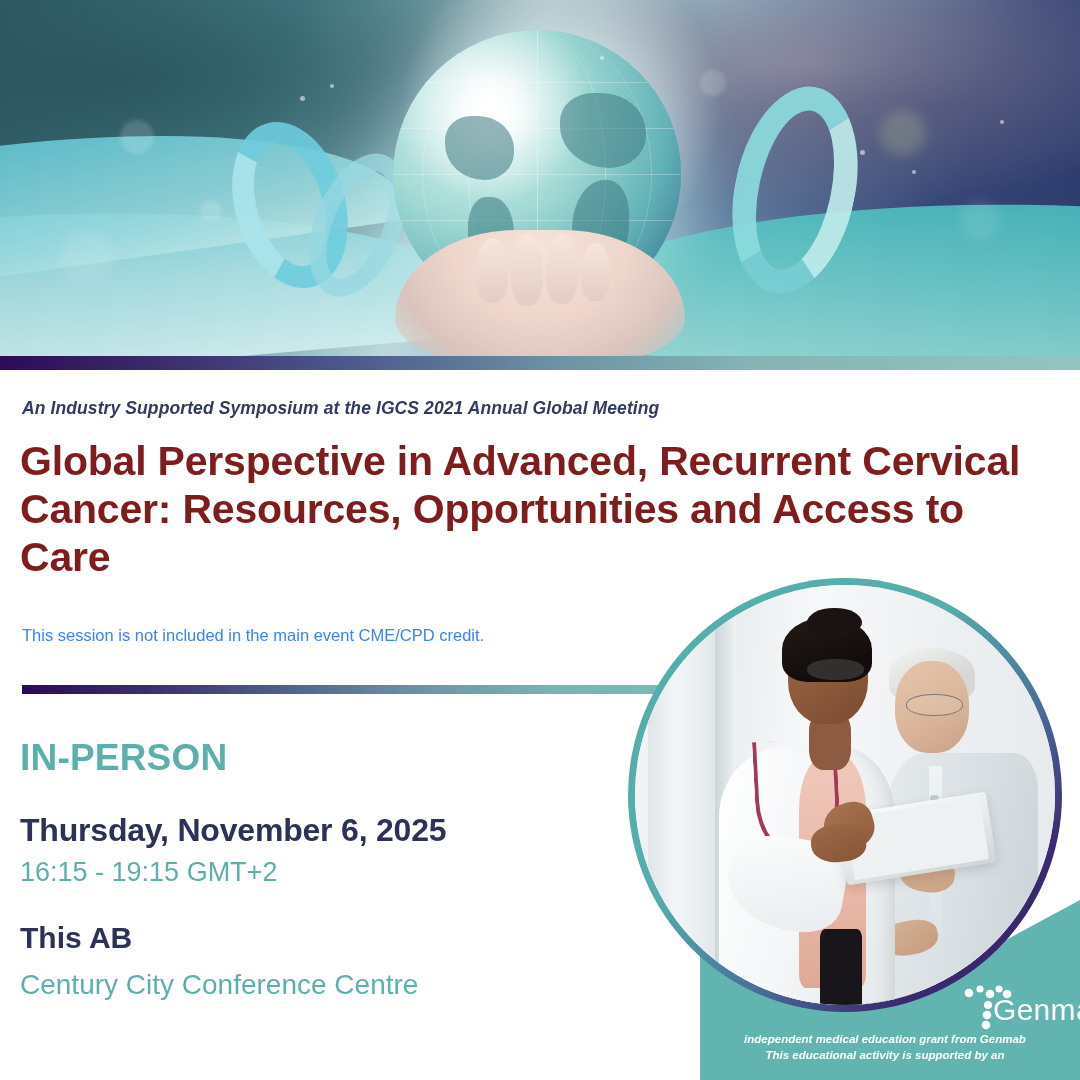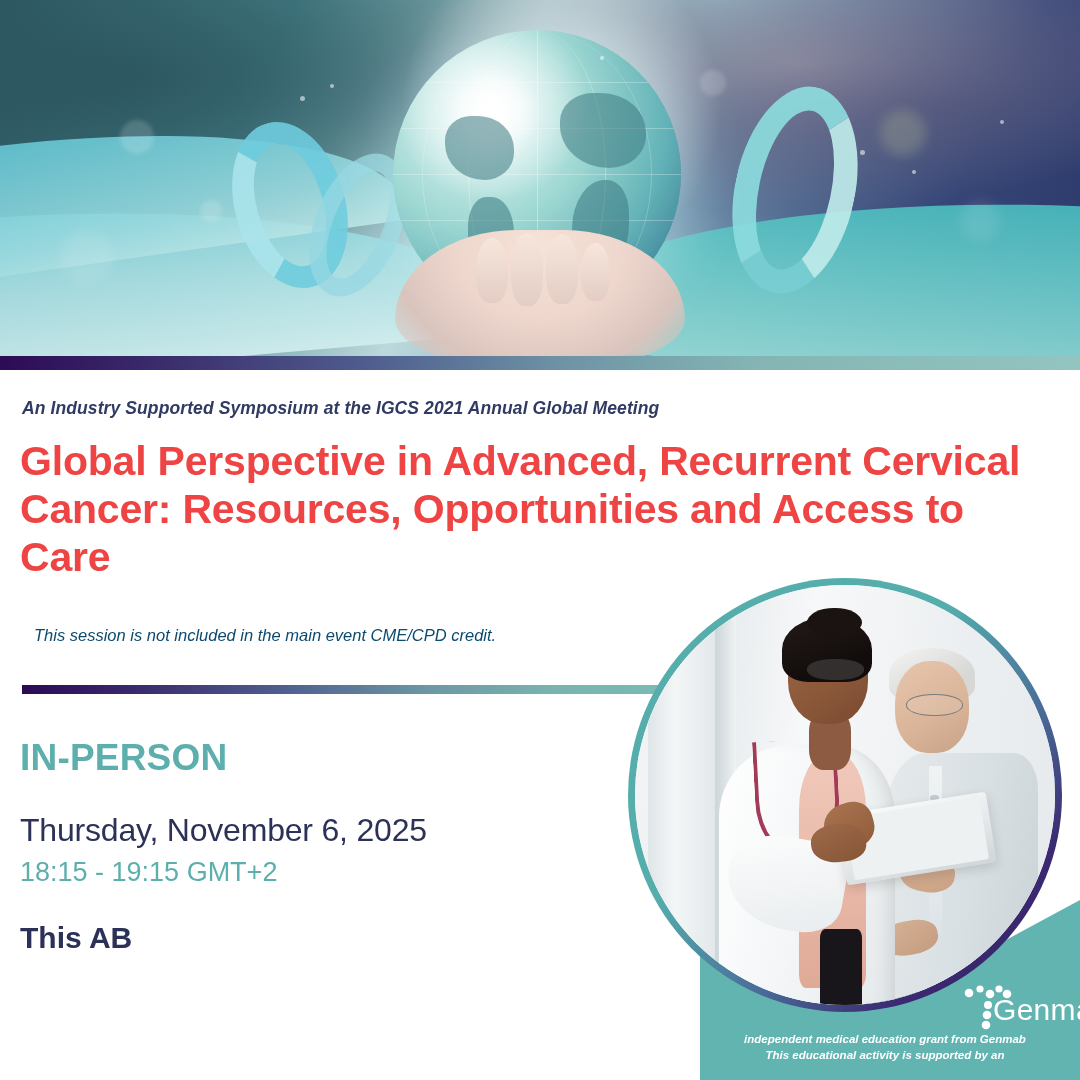--- a/index.html
+++ b/index.html
@@ -102,37 +102,37 @@
 
   
   .eyebrow {
     position:absolute; left:22px; top:398px; width:820px;
     font-size:17.5px; font-style:italic; font-weight:600;
     color:#303a63; letter-spacing:.1px;
   }
   .title {
     position:absolute; left:20px; top:437px; width:1035px;
     font-size:41px; line-height:48px; font-weight:bold;
-    color:#ef4444; letter-spacing:-.2px;
+    color:#7f1d1d; letter-spacing:-.2px;
   }
   .note {
-    position:absolute; left:34px; top:626px; width:700px;
-    font-size:16.5px; font-style:italic; color:#0c4a6e;
+    position:absolute; left:22px; top:626px; width:700px;
+    font-size:16.5px; color:#3b82f6;
   }
   .rule {
     position:absolute; left:22px; top:685px; width:680px; height:9px;
     background:linear-gradient(90deg,#2b0a55 0%, #3b2d6d 18%, #4f5e8f 38%, #6c98a4 60%, #79b3b0 78%, #7cbcb6 100%);
   }
   .inperson {
     position:absolute; left:20px; top:737px;
     font-size:37px; font-weight:bold; color:#5cafac; letter-spacing:.2px;
   }
   .date {
     position:absolute; left:20px; top:812px;
-    font-size:32px; font-weight:normal; color:#2c3257; letter-spacing:-.2px;
+    font-size:32px; font-weight:bold; color:#2c3257; letter-spacing:-.2px;
   }
   .time {
     position:absolute; left:20px; top:857px;
     font-size:27px; color:#5cafac; font-weight:400;
   }
   .hall {
     position:absolute; left:20px; top:921px;
     font-size:30px; font-weight:bold; color:#2c3257;
   }
   .venue {
@@ -311,23 +311,24 @@
   <div class="hero-bokeh tiny" style="left:1000px;top:120px;width:4px;height:4px;"></div>
 </div>
 <div class="hero-bottom-bar"></div>
 
 <div class="eyebrow">An Industry Supported Symposium at the IGCS 2021 Annual Global Meeting</div>
 <h1 class="title">Global Perspective in Advanced, Recurrent Cervical Cancer: Resources, Opportunities and Access to Care</h1>
 <div class="note">This session is not included in the main event CME/CPD credit.</div>
 <div class="rule"></div>
 <div class="inperson">IN-PERSON</div>
 <div class="date">Thursday, November 6, 2025</div>
-<div class="time">18:15 - 19:15 GMT+2</div>
+<div class="time">16:15 - 19:15 GMT+2</div>
 <div class="hall">This AB</div>
 <div class="venue">
+  <div>Century City Conference Centre</div>
 </div>
 
 <div class="teal-block"></div>
 <div class="teal-block2"></div>
 
 <div class="photo-ring">
   <div class="photo">
     <div class="ph-wall"></div>
     <div class="ph-blind"></div>
     <div class="ph-blind2"></div>

